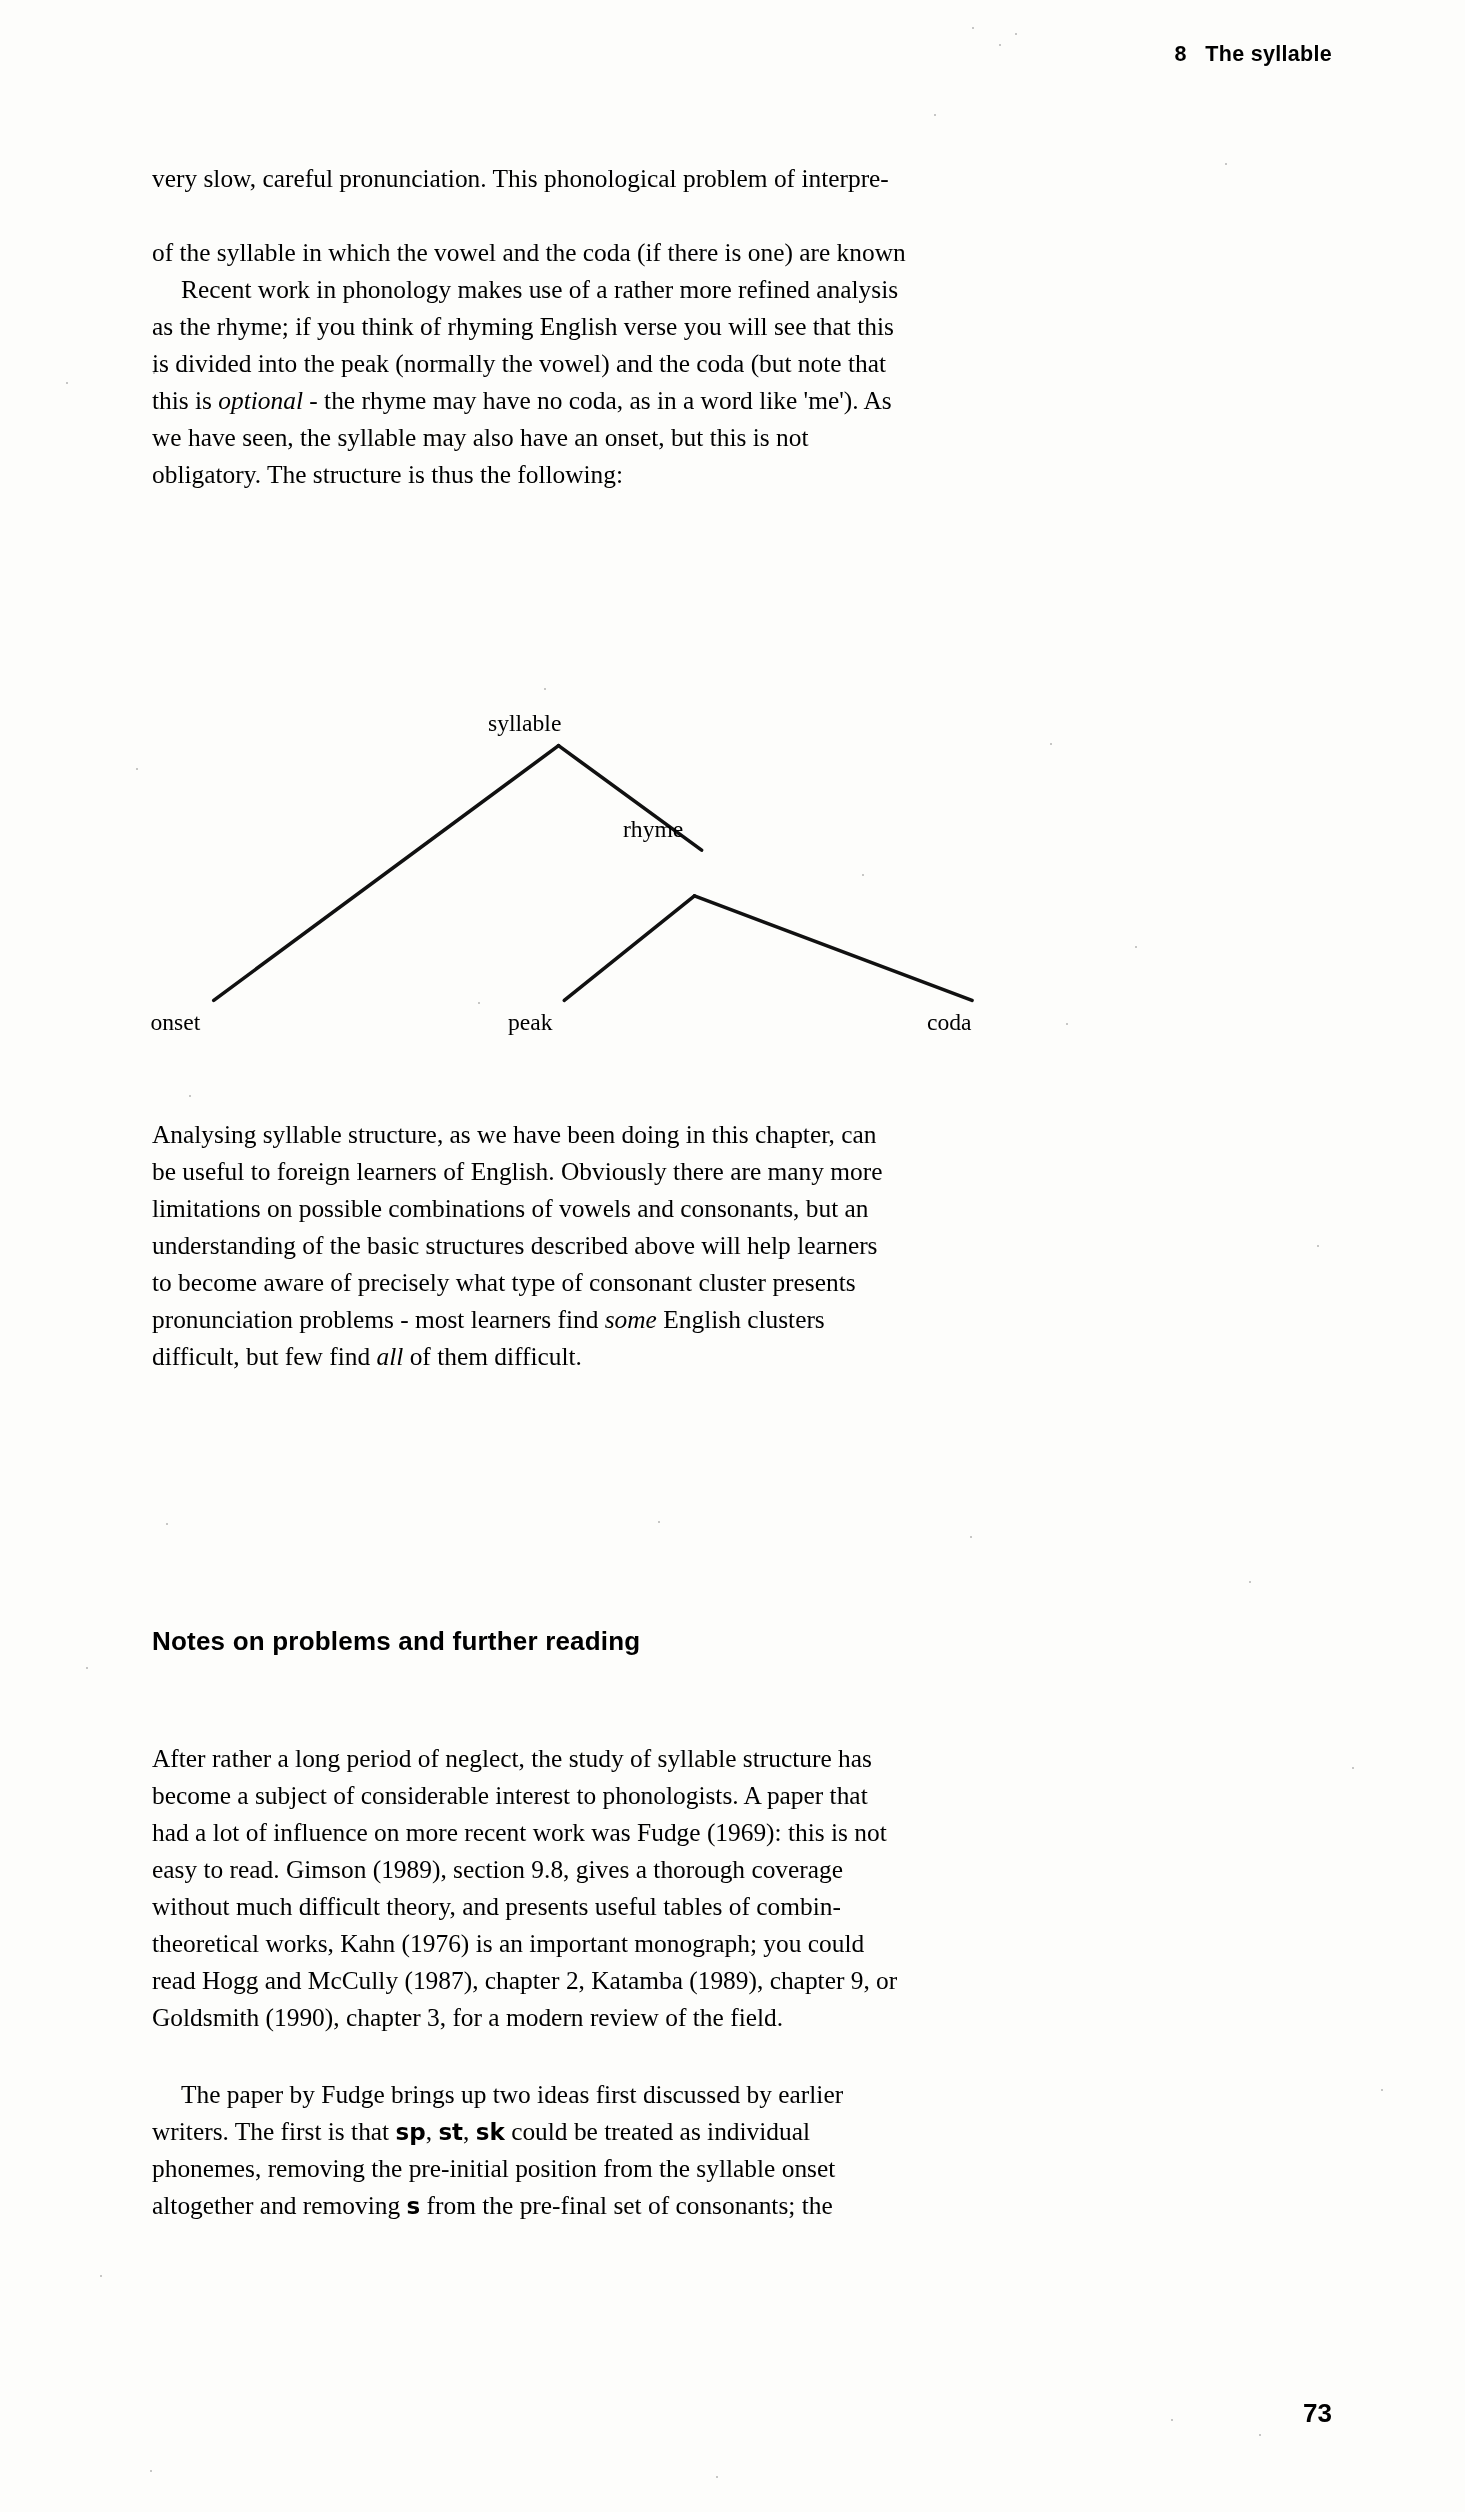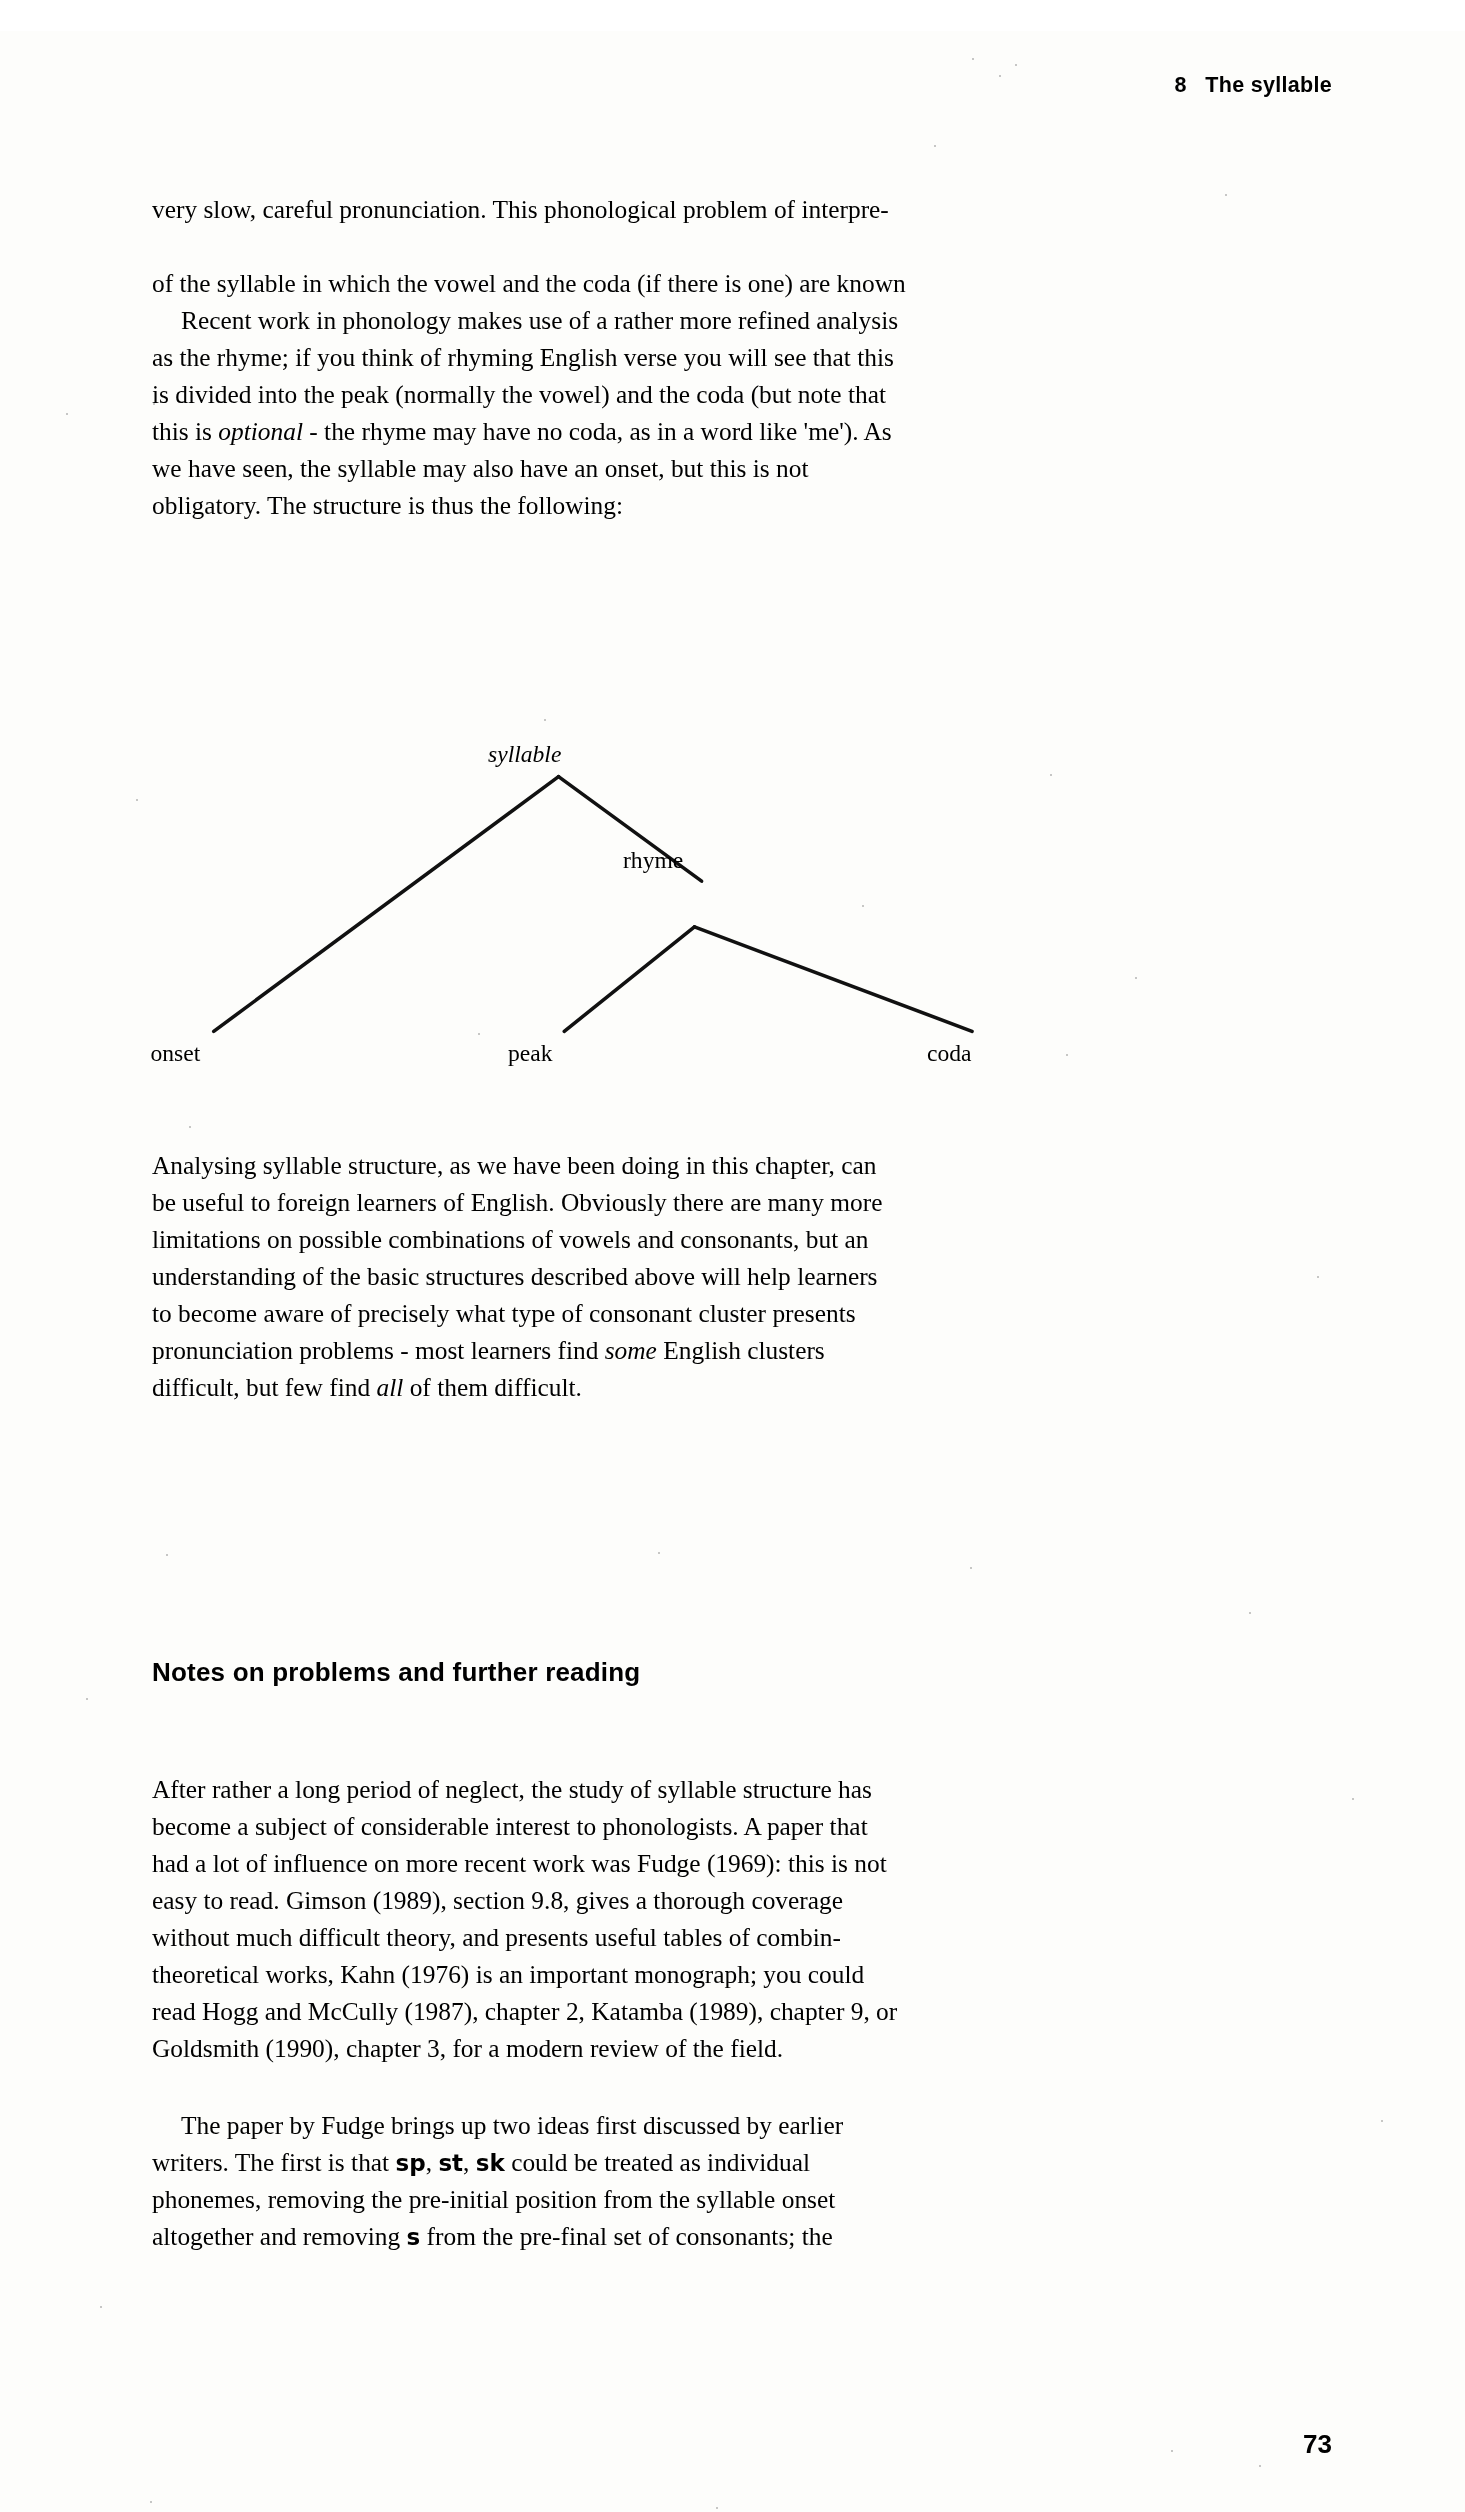--- a/index.html
+++ b/index.html
@@ -13,21 +13,20 @@
     position: relative;
     font-family: "Liberation Serif", "DejaVu Serif", serif;
     color: #000000;
     overflow: hidden;
   }
 
   .page {
     position: absolute;
     inset: 0;
     background: #fdfdfb;
-    margin-top: 31px;
   }
 
   
   .running-head {
     position: absolute;
     top: 42px;
     right: 133px;
     font-family: "Liberation Sans", "DejaVu Sans", sans-serif;
     font-weight: bold;
     font-size: 21.5px;
@@ -153,21 +152,21 @@
 
       <path d="M 600 82 L 118 438" stroke="#111" stroke-width="5" fill="none" stroke-linecap="round"></path>
 
       <path d="M 600 82 L 800 228" stroke="#111" stroke-width="5" fill="none" stroke-linecap="round"></path>
 
       <path d="M 790 292 L 608 438" stroke="#111" stroke-width="5" fill="none" stroke-linecap="round"></path>
 
       <path d="M 790 292 L 1178 438" stroke="#111" stroke-width="5" fill="none" stroke-linecap="round"></path>
     </svg>
 
-    <span class="node-label" style="left:359px; top:23px;font-style:italic;">syllable</span>
+    <span class="node-label" style="left:359px; top:23px;">syllable</span>
     <span class="node-label" style="left:494px; top:129px;">rhyme</span>
     <span class="node-label" style="left:21.5px; top:322px;">onset</span>
     <span class="node-label" style="left:379px; top:322px;">peak</span>
     <span class="node-label" style="left:798px; top:322px;text-align:center;">coda</span>
   </div>
 
   <div class="column" style="top:1116px;">
     <div class="tline"><span>Analysing syllable structure, as we have been doing in this chapter, can</span></div>
     <div class="tline"><span>be useful to foreign learners of English. Obviously there are many more</span></div>
     <div class="tline"><span>limitations on possible combinations of vowels and consonants, but an</span></div>

